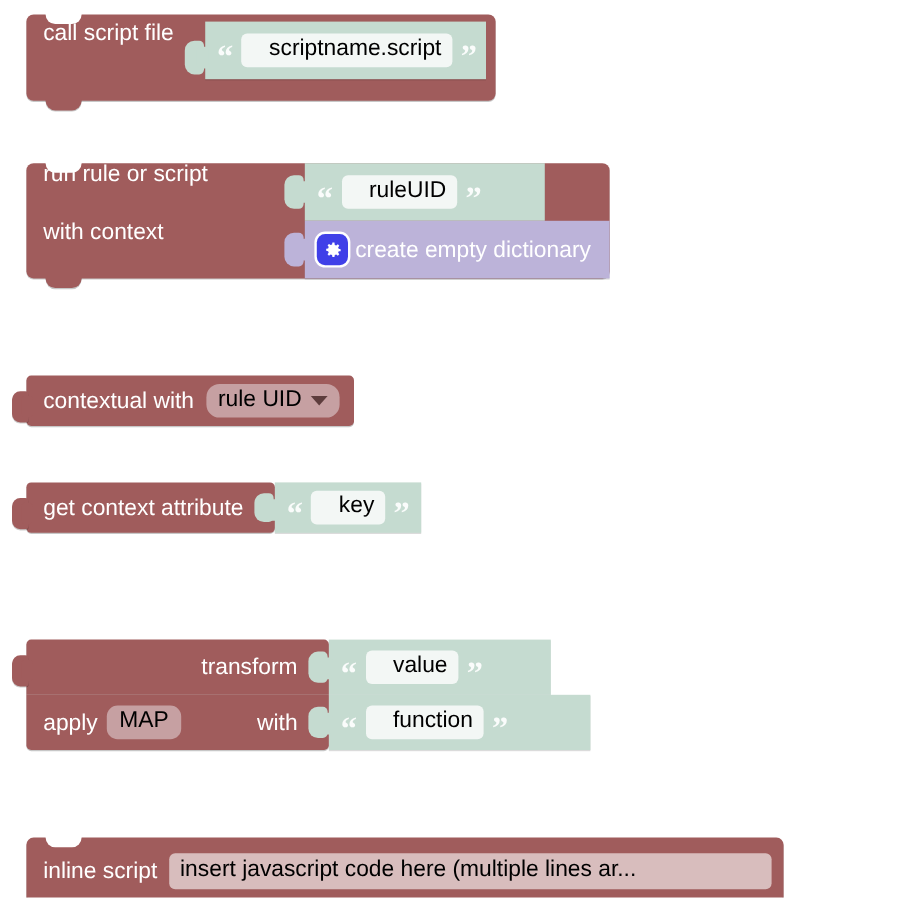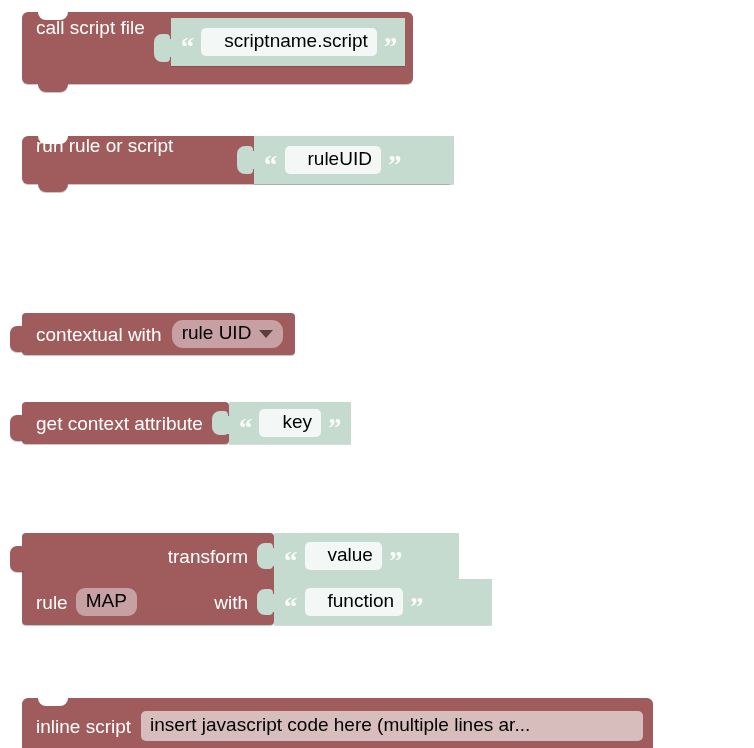--- a/index.html
+++ b/index.html
@@ -247,20 +247,35 @@
         <div class="sock">
           <div class="tab" style="background:#c5dbd0;"></div>
         </div>
         <div class="val-string" style="height:48px; width:200px; padding:0 8px 0 10px; box-sizing:border-box;">
           <span class="quote">“</span>
           <span class="field-text">ruleUID</span>
           <span class="quote">”</span>
         </div>
       </div>
 
+      <div class="row" style="height:48px;">
+        <div class="lbl pad-l" style="width:216px; padding-right:10px; box-sizing:border-box;">with context</div>
+        <div class="sock">
+          <div class="tab" style="background:#bcb3d9;"></div>
+        </div>
+        <div class="val-dict" style="height:48px; padding:0 16px 0 2px;">
+          <span class="gear-btn">
+            <svg width="17" height="17" viewBox="0 0 24 24" aria-hidden="true">
+              <path fill="#ffffff" d="M12 8.2a3.8 3.8 0 1 0 0 7.6 3.8 3.8 0 0 0 0-7.6zm0 5.6a1.8 1.8 0 1 1 0-3.6 1.8 1.8 0 0 1 0 3.6z"></path>
+              <path fill="#ffffff" d="M21 13.2v-2.4l-2.3-.4a6.9 6.9 0 0 0-.7-1.7l1.4-1.9-1.7-1.7-1.9 1.4c-.53-.3-1.1-.54-1.7-.7L13.7 3h-2.4l-.4 2.3c-.6.16-1.17.4-1.7.7L7.3 4.6 5.6 6.3l1.4 1.9c-.3.53-.54 1.1-.7 1.7L4 10.3v2.4l2.3.4c.16.6.4 1.17.7 1.7l-1.4 1.9 1.7 1.7 1.9-1.4c.53.3 1.1.54 1.7.7l.4 2.3h2.4l.4-2.3c.6-.16 1.17-.4 1.7-.7l1.9 1.4 1.7-1.7-1.4-1.9c.3-.53.54-1.1.7-1.7L21 13.2z"></path>
+            </svg>
+          </span>
+          <span class="lbl" style="font-size:19px;">create empty dictionary</span>
+        </div>
+      </div>
     </div>
   </div>
 
   <div class="block" style="left:22px; top:313px;">
     <div class="stmt-body" style="border-radius:4px;">
       <div class="out-tab"></div>
       <div class="row" style="height:42px; padding:0 12px 0 0; align-items:center;">
         <div class="lbl pad-l" style="padding-right:10px;">contextual with</div>
         <span class="field-red">
           <span>rule UID</span>
@@ -300,21 +315,21 @@
         </div>
         <div class="val-string" style="height:46px; width:185px; box-sizing:border-box; padding:0 10px;">
           <span class="quote">“</span>
           <span class="field-text">value</span>
           <span class="quote">”</span>
         </div>
       </div>
 
       <div class="row" style="height:46px;">
         <div class="stmt-body" style="border-radius:0 0 4px 4px; display:flex; align-items:center; width:252px; box-sizing:border-box;">
-          <div class="lbl pad-l" style="padding-right:8px;">rule</div>
+          <div class="lbl pad-l" style="padding-right:8px;">apply</div>
           <span class="field-red" style="border-radius:9px;">MAP</span>
           <div class="lbl" style="padding-left:8px; padding-right:10px; margin-left:auto;">with</div>
           <div class="sock" style="height:46px;">
             <div class="tab" style="background:#c5dbd0; height:26px;"></div>
           </div>
         </div>
         <div class="val-string" style="height:46px; width:218px; box-sizing:border-box; padding:0 10px;">
           <span class="quote">“</span>
           <span class="field-text">function</span>
           <span class="quote">”</span>

